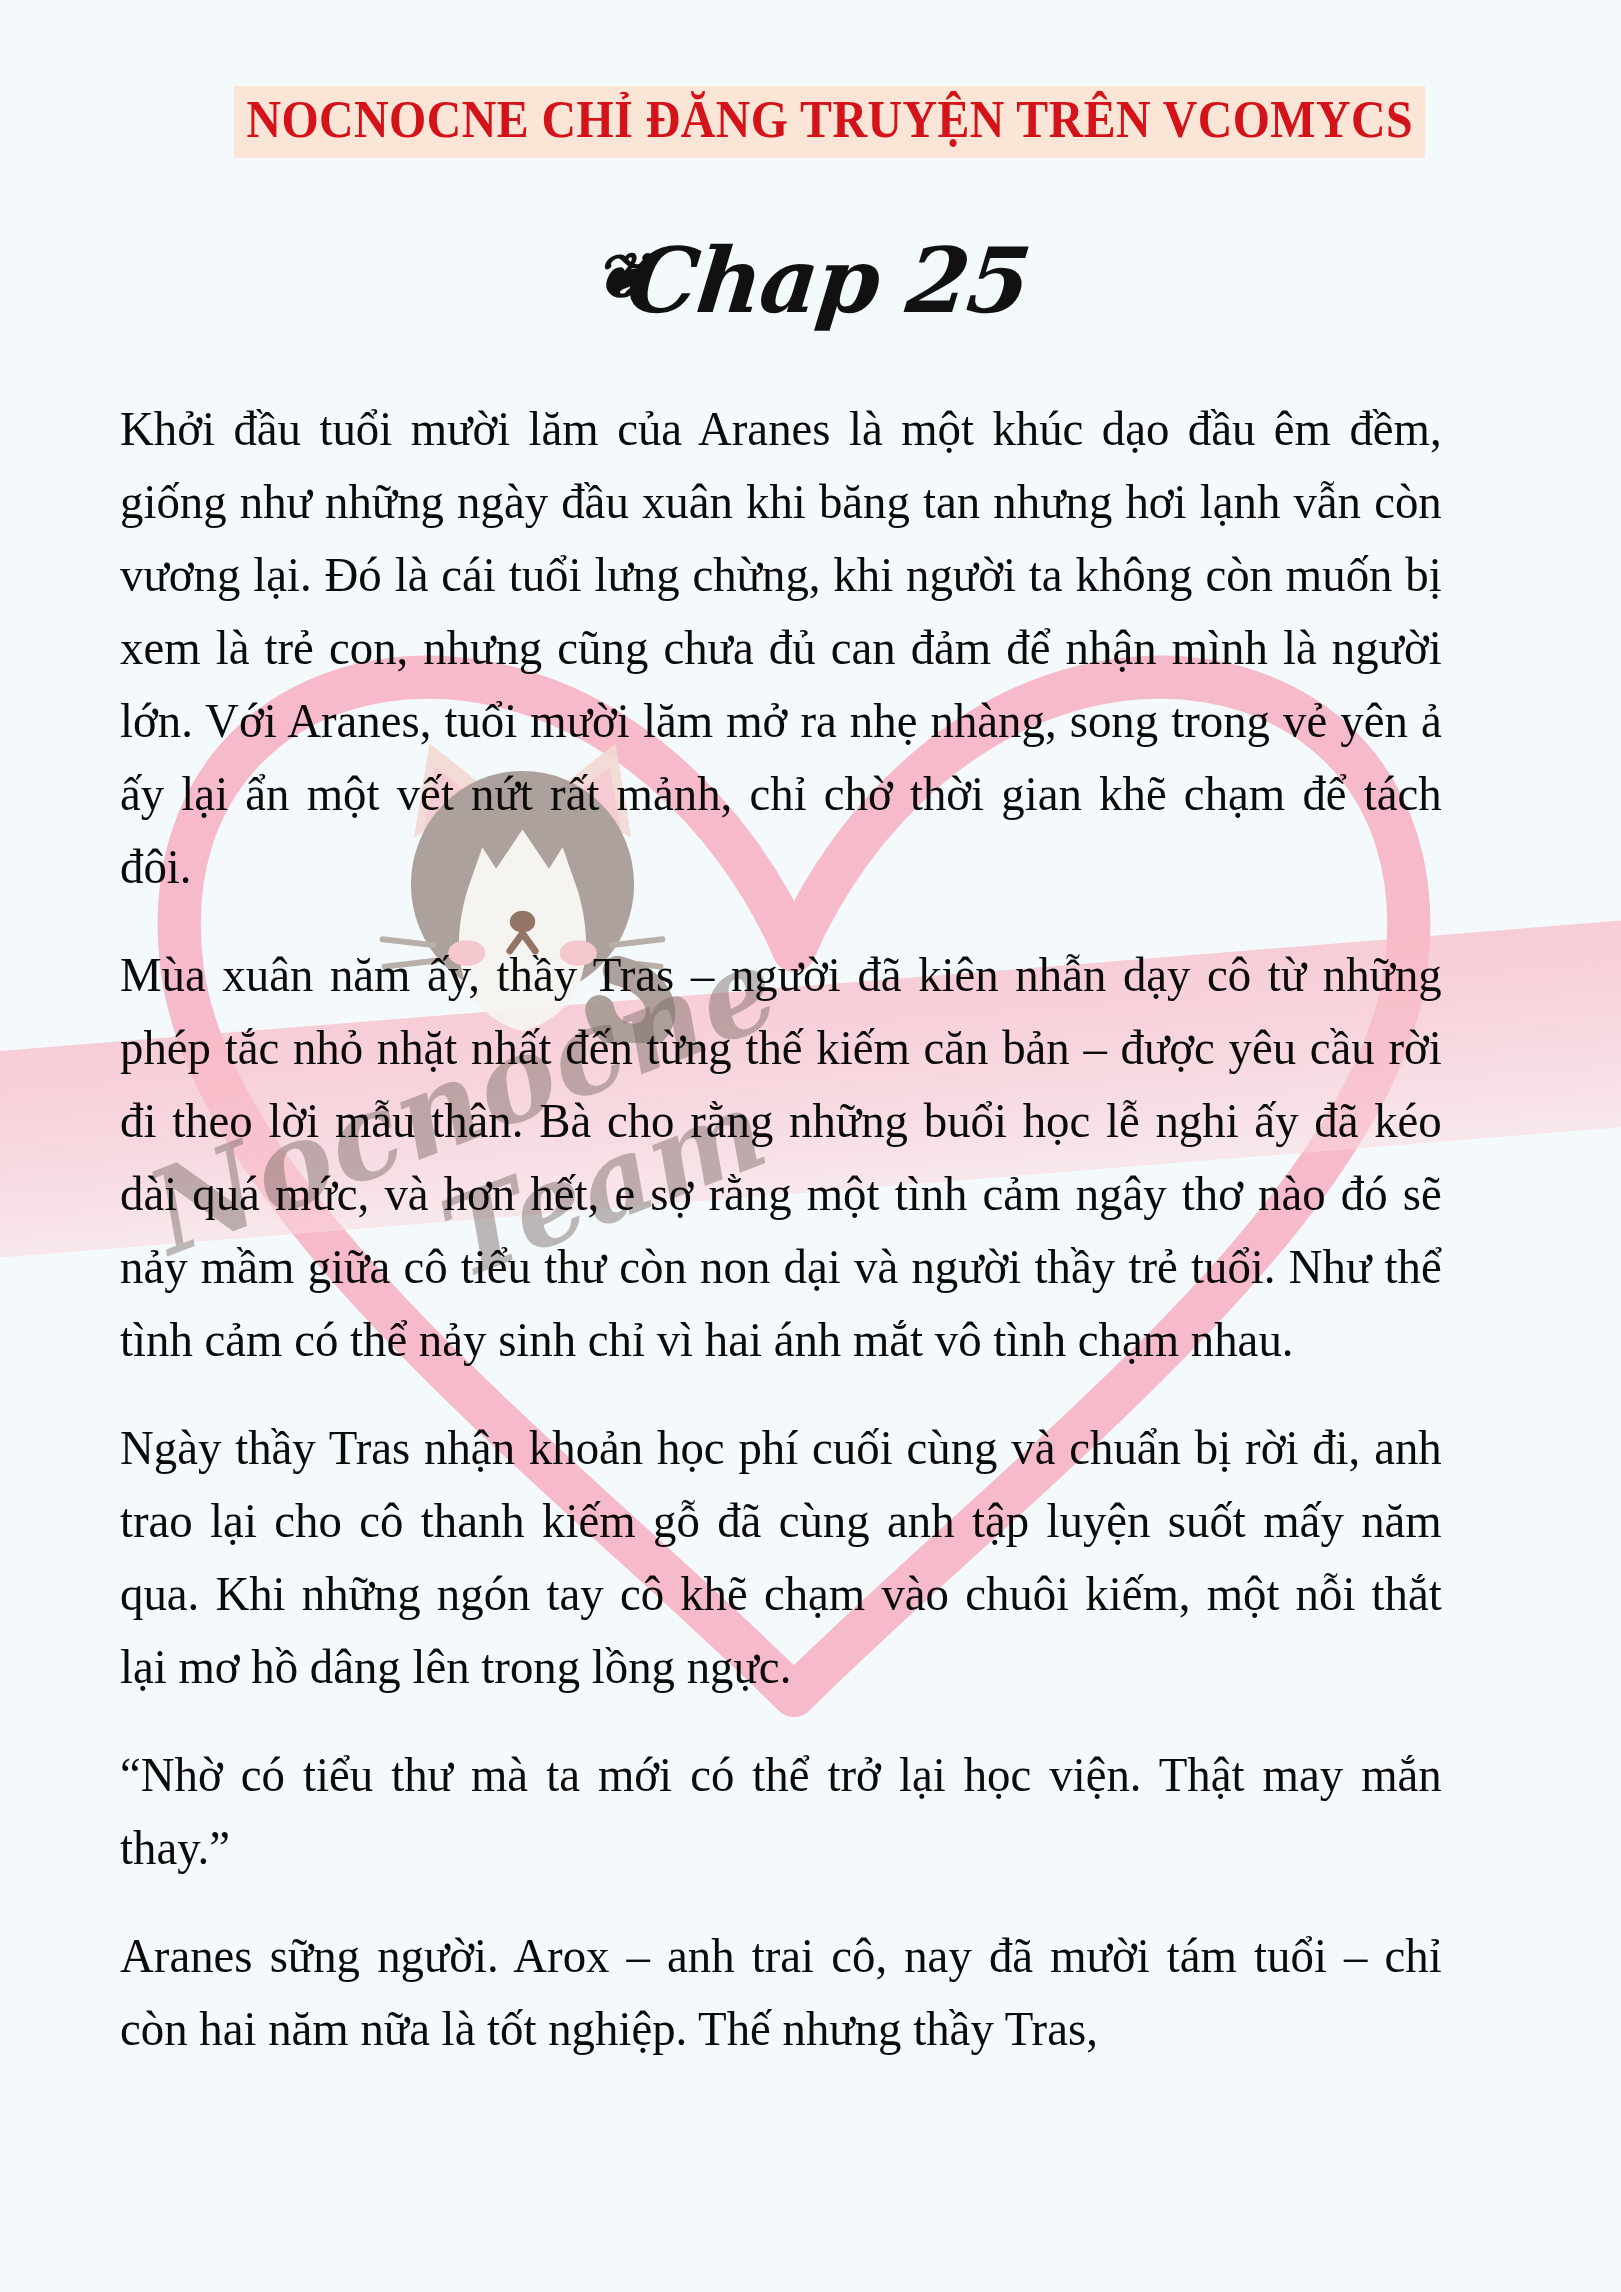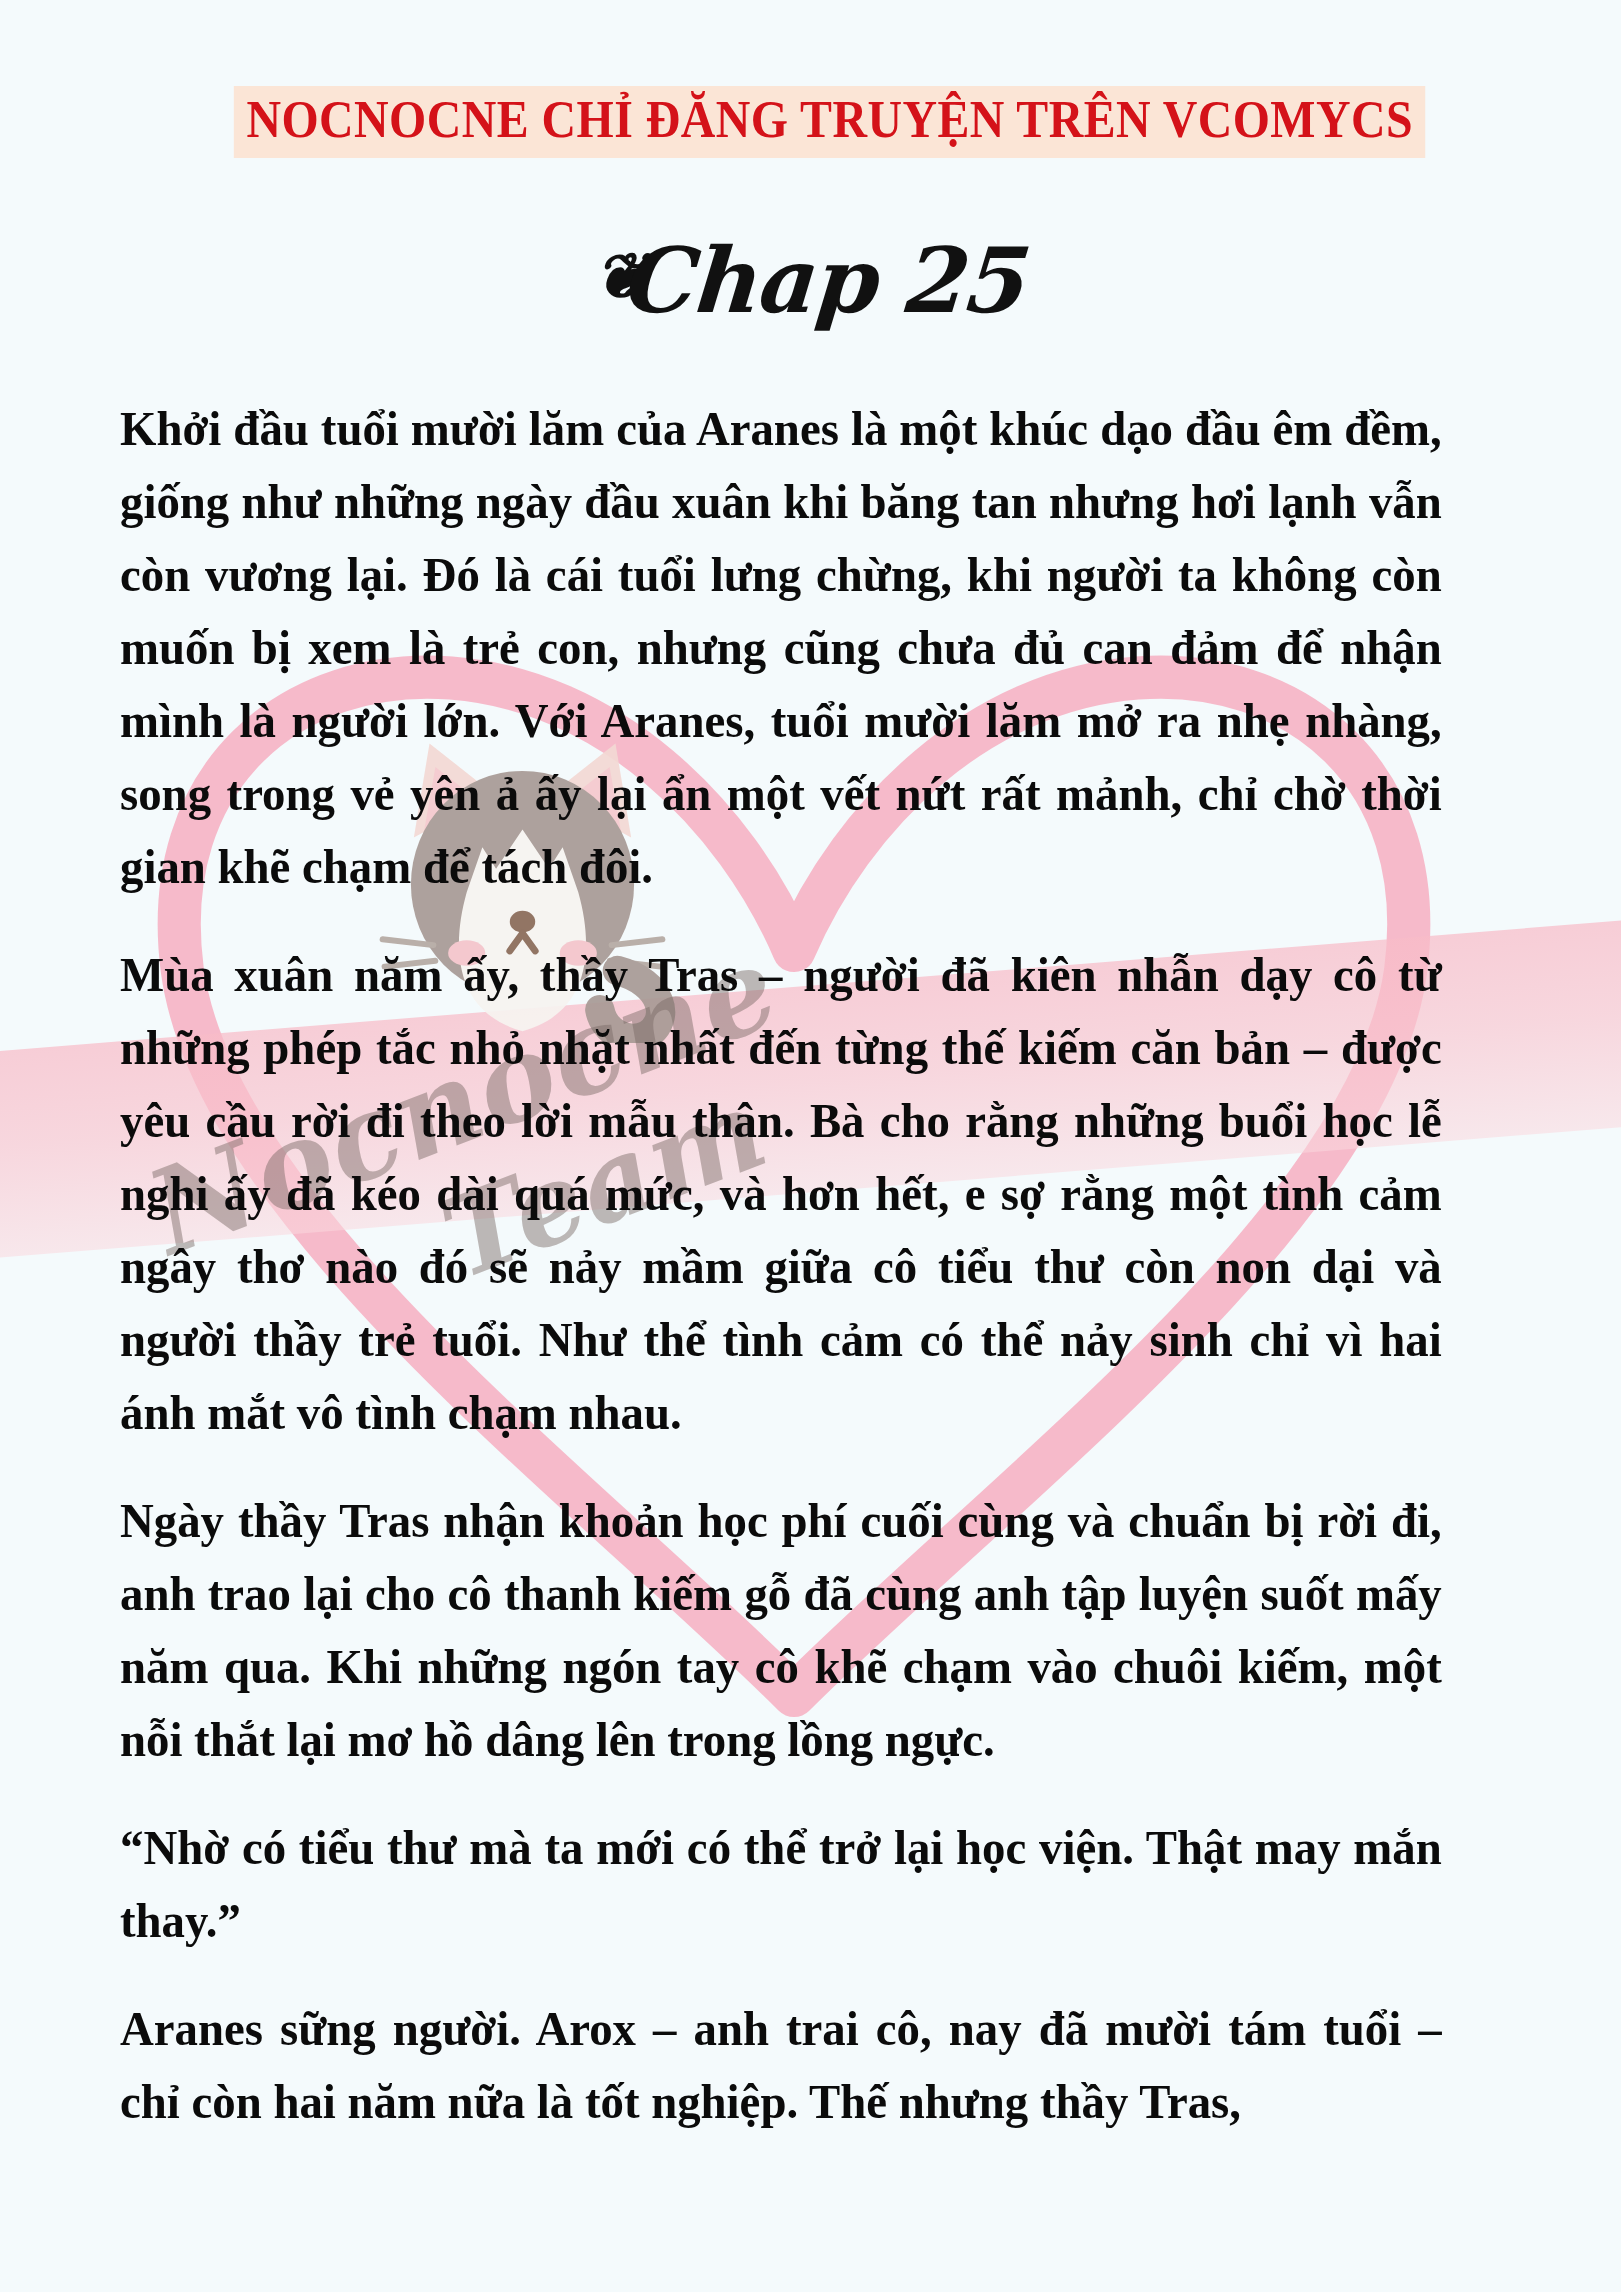--- a/index.html
+++ b/index.html
@@ -137,21 +137,20 @@
     position: absolute;
     left: 120px;
     top: 392px;
     width: 1384px;
     color: #0b0b0b;
     font-family: "Liberation Serif", "DejaVu Serif", serif;
     font-size: 49px;
     line-height: 73px;
     text-align: justify;
     text-justify: inter-word;
-    font-weight: bold;
   }
   .body-text p {
     margin: 0 0 35px 0;
     transform: scaleX(0.955);
     transform-origin: left center;
   }
   .body-text p:last-child { margin-bottom: 0; }
 
   
   .footer-logo {

